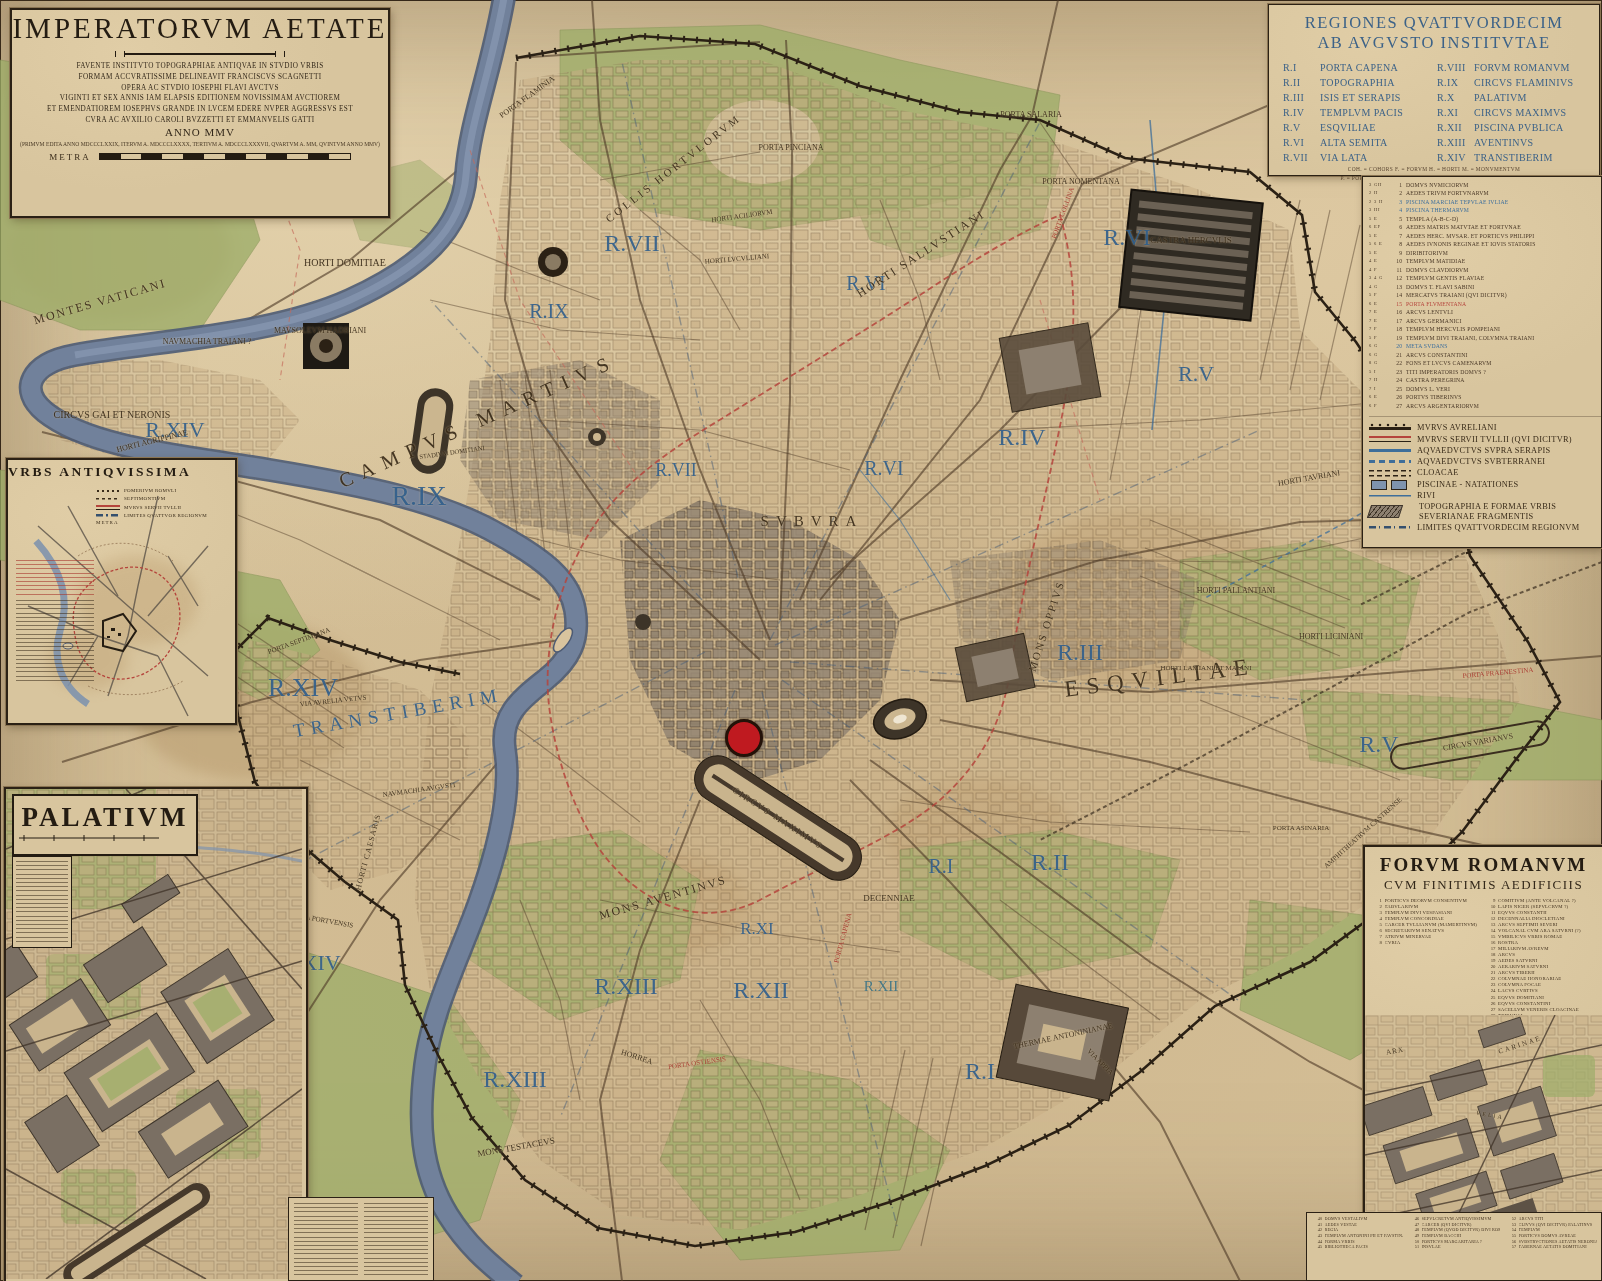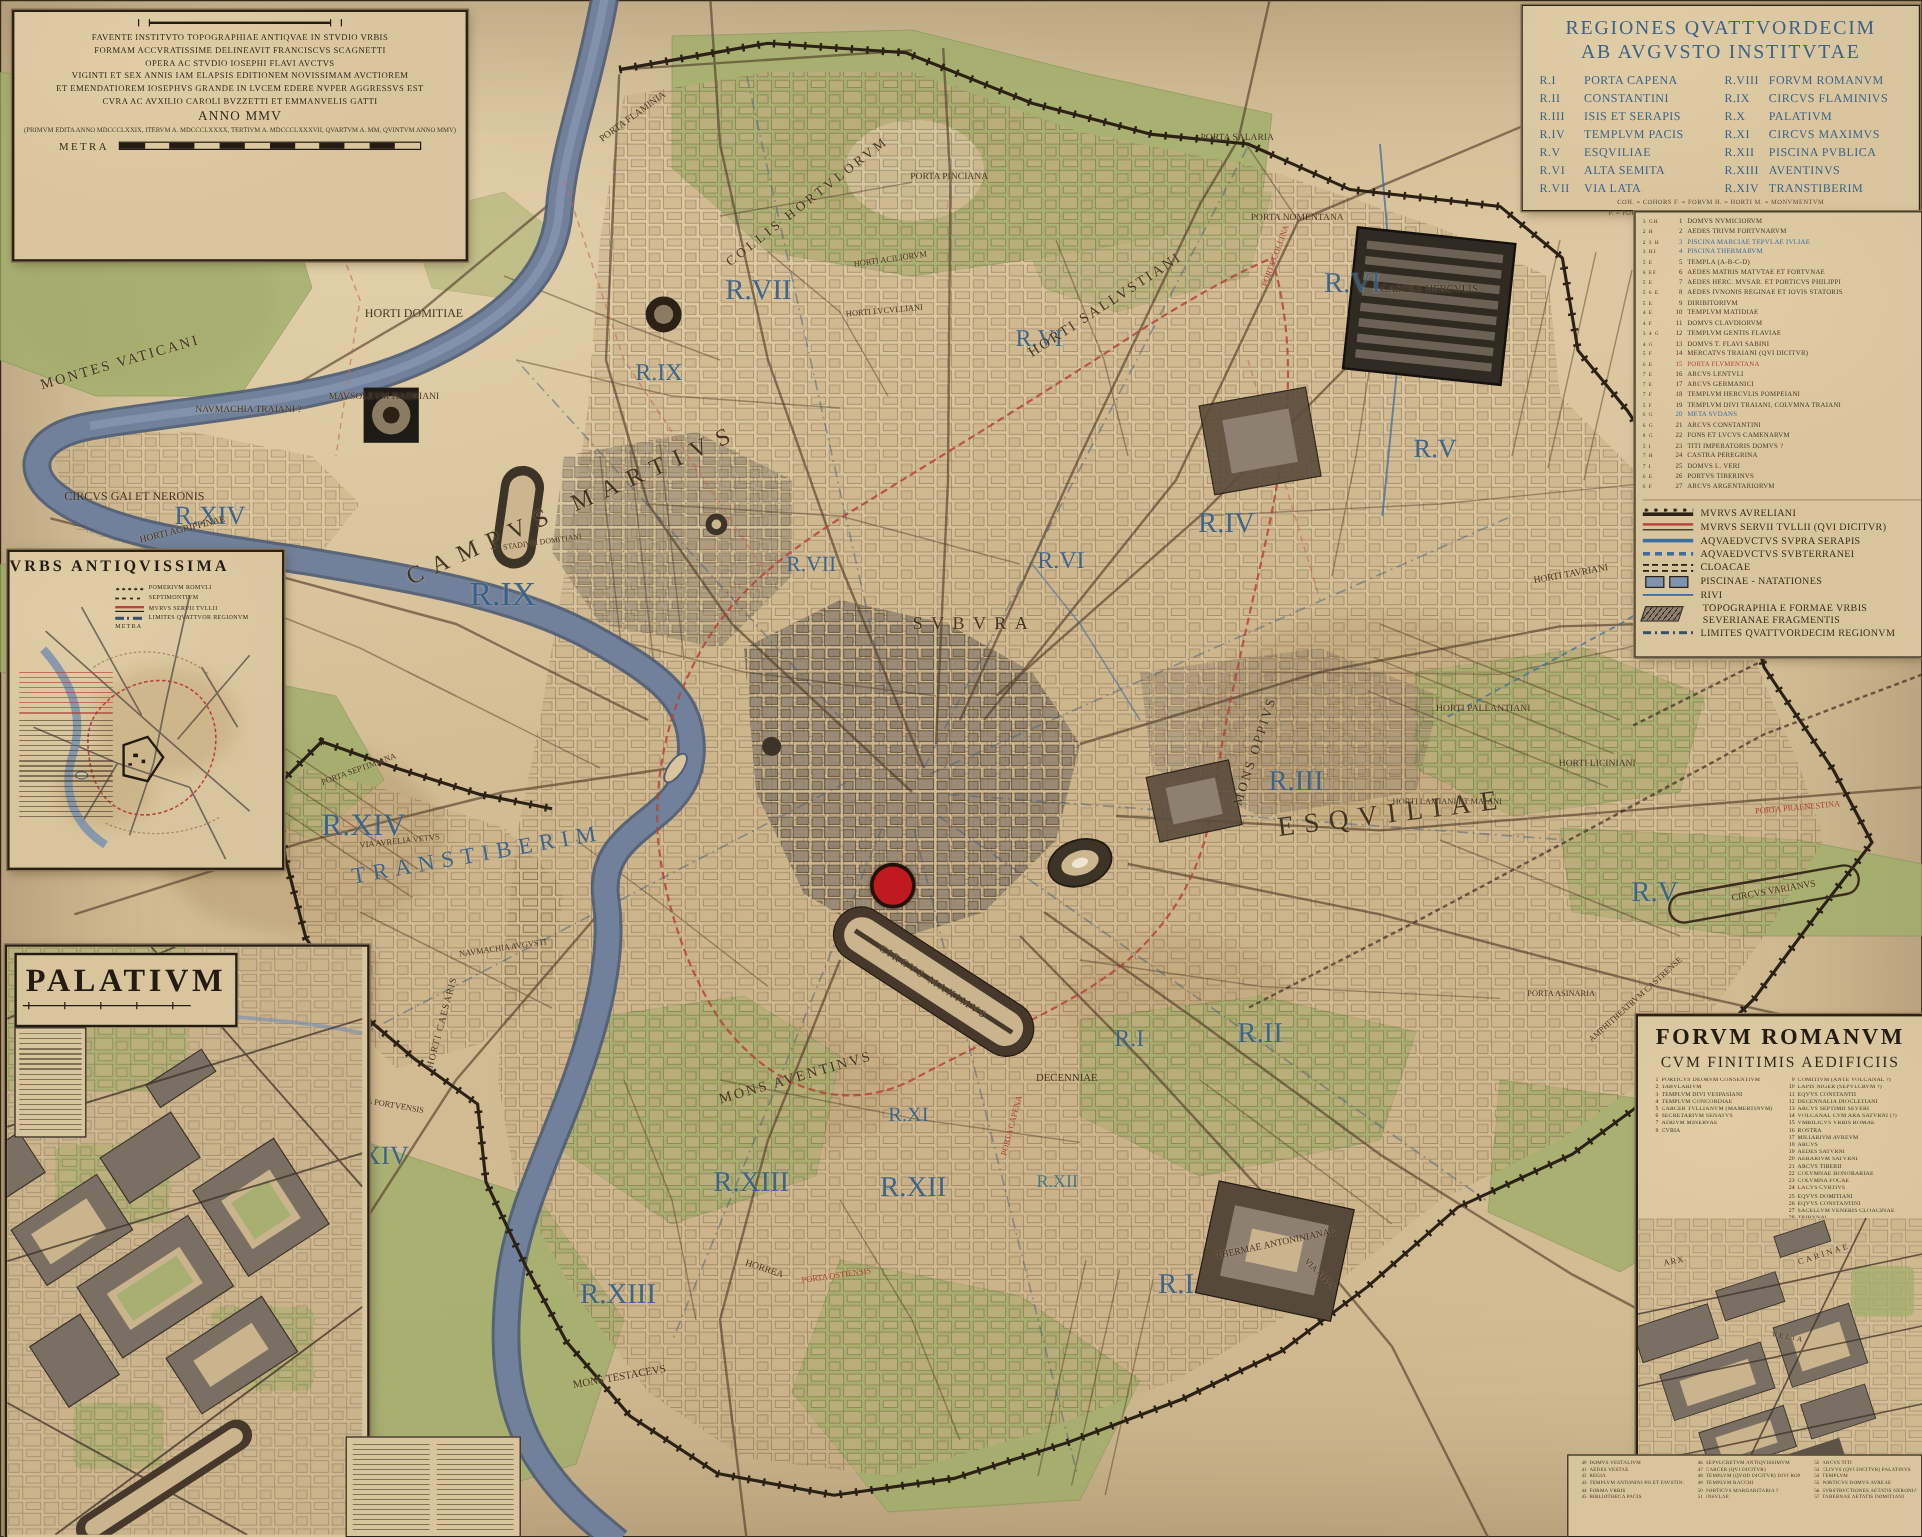--- a/index.html
+++ b/index.html
@@ -390,20 +390,21 @@
       <div class="map-label c-red" style="left: 1498px; top: 673px; font-size: 7px; letter-spacing: 0px; transform: translate(-50%, -50%) rotate(-5deg);">PORTA PRAENESTINA</div>
       <div class="map-label c-red" style="left: 1441px; top: 518px; font-size: 7px; letter-spacing: 0px; transform: translate(-50%, -50%) rotate(-12deg);">PORTA TIBVRTINA</div>
       <div class="map-label c-red" style="left: 843px; top: 938px; font-size: 7px; letter-spacing: 0px; transform: translate(-50%, -50%) rotate(-75deg);">PORTA CAPENA</div>
       <div class="map-label c-dark" style="left: 1100px; top: 1062px; font-size: 7px; letter-spacing: 0px; transform: translate(-50%, -50%) rotate(45deg);">VIA APPIA</div>
       <div class="map-label c-dark" style="left: 368px; top: 852px; font-size: 8px; letter-spacing: 1px; transform: translate(-50%, -50%) rotate(-75deg);">HORTI CAESARIS</div>
     </div>
 
   <div id="marker" style="width: 32px; height: 32px; left: 725px; top: 719px;"></div>
 
   <div class="panel" id="title-panel">
+    <div class="t2">IMPERATORVM AETATE</div>
     <div class="rule"></div>
     <div class="dedication">
         <div class="lrow">FAVENTE INSTITVTO TOPOGRAPHIAE ANTIQVAE IN STVDIO VRBIS</div>
         <div class="lrow">FORMAM ACCVRATISSIME DELINEAVIT FRANCISCVS SCAGNETTI</div>
         <div class="lrow">OPERA AC STVDIO IOSEPHI FLAVI AVCTVS</div>
         <div class="lrow">VIGINTI ET SEX ANNIS IAM ELAPSIS EDITIONEM NOVISSIMAM AVCTIOREM</div>
         <div class="lrow">ET EMENDATIOREM IOSEPHVS GRANDE IN LVCEM EDERE NVPER AGGRESSVS EST</div>
         <div class="lrow">CVRA AC AVXILIO CAROLI BVZZETTI ET EMMANVELIS GATTI</div>
       </div>
     <div class="anno">ANNO MMV</div>
@@ -431,21 +432,21 @@
     <div class="rt">REGIONES QVATTVORDECIM</div>
     <div class="rt" style="margin-top:0">AB AVGVSTO INSTITVTAE</div>
     <div class="regcols">
       <div>
           <div class="regrow">
             <span class="n">R.I</span>
             <span class="t">PORTA CAPENA</span>
           </div>
           <div class="regrow">
             <span class="n">R.II</span>
-            <span class="t">CONSTANTINI</span>
+            <span class="t">TOPOGRAPHIA</span>
           </div>
           <div class="regrow">
             <span class="n">R.III</span>
             <span class="t">ISIS ET SERAPIS</span>
           </div>
           <div class="regrow">
             <span class="n">R.IV</span>
             <span class="t">TEMPLVM PACIS</span>
           </div>
           <div class="regrow">

